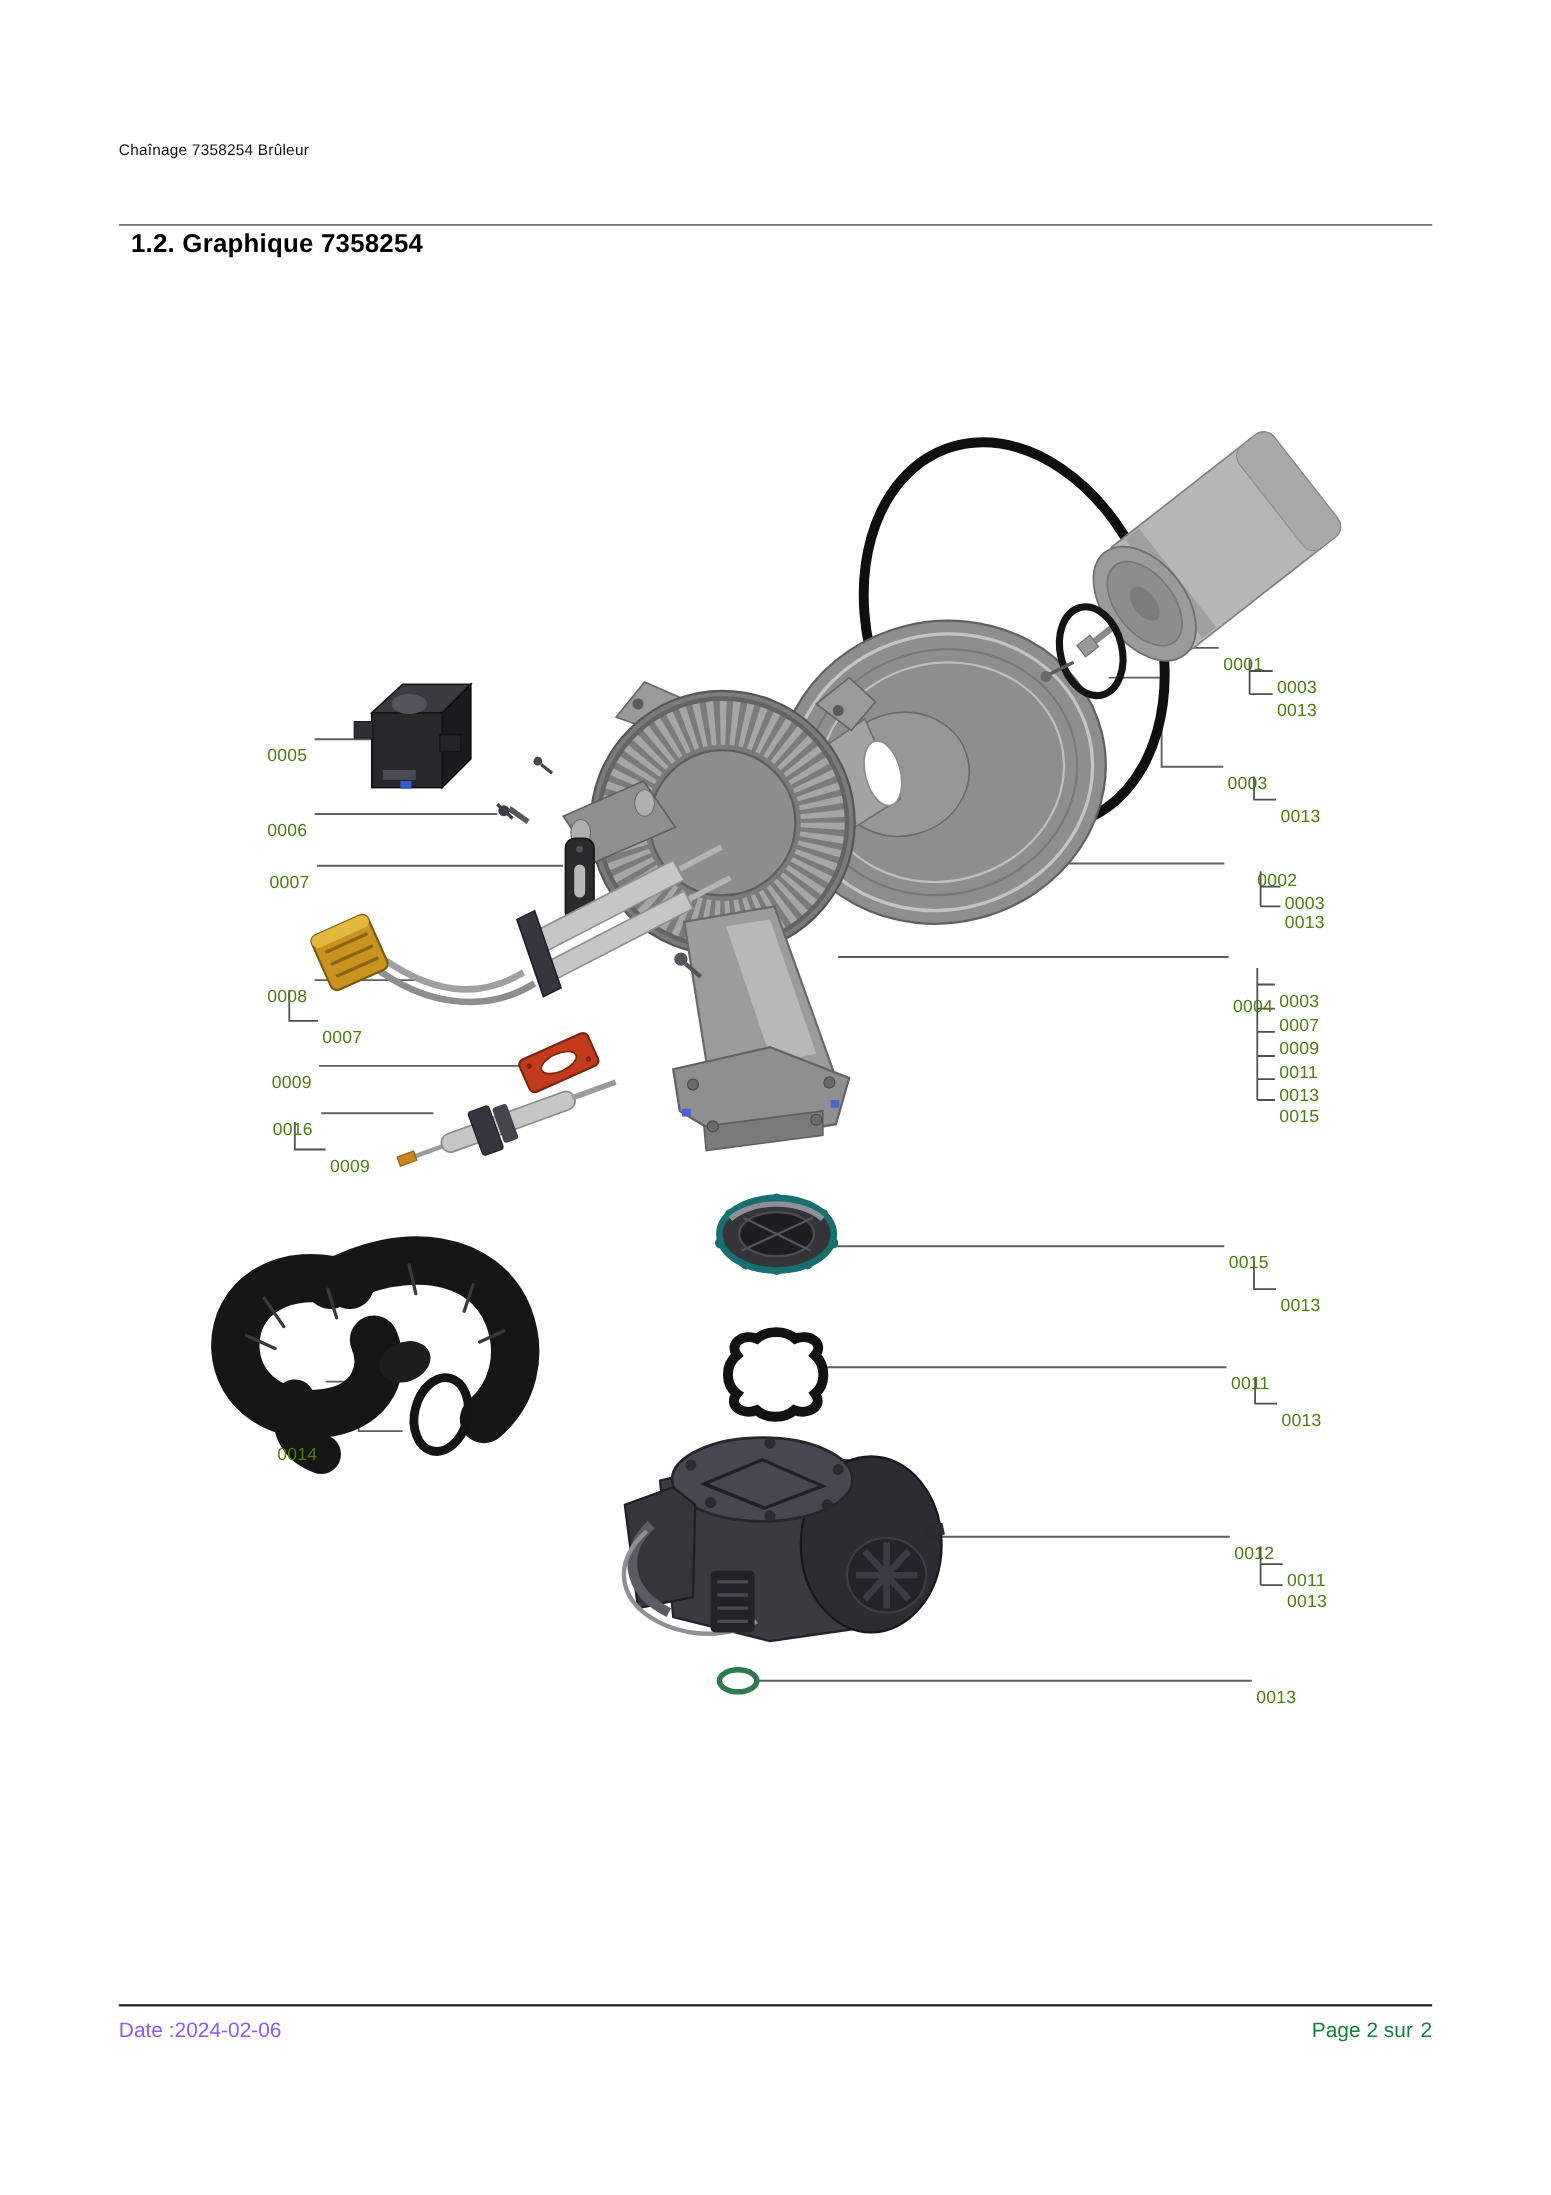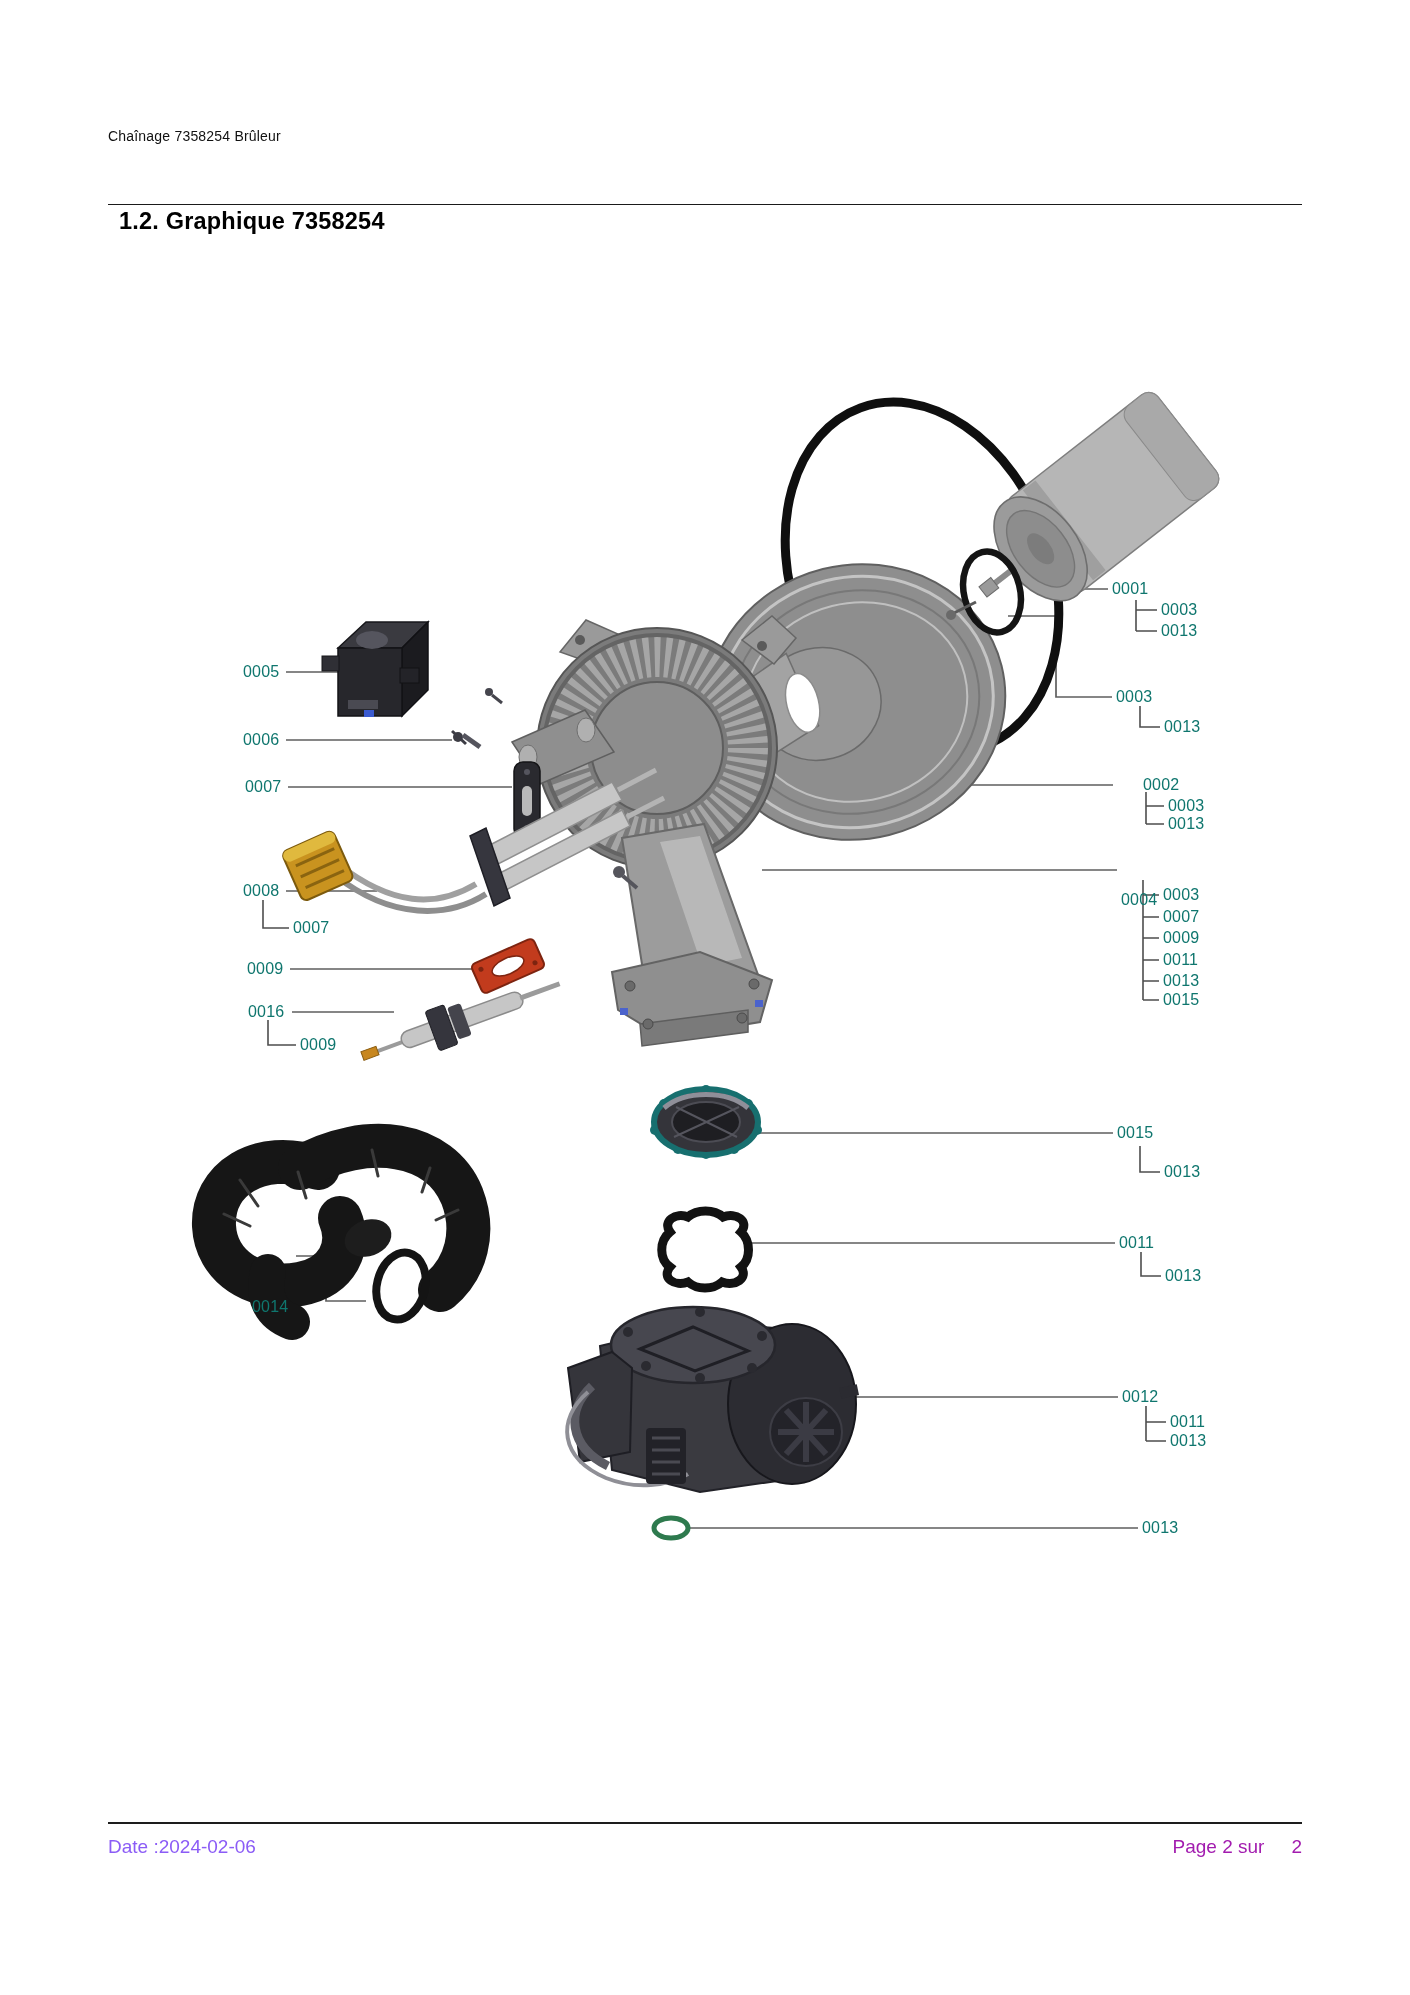--- a/index.html
+++ b/index.html
@@ -18,34 +18,34 @@
     position:absolute;left:108px;top:204px;width:1194px;height:0;
     border-top:1.6px solid #1a1a1a;
   }
   .sec-title{
     position:absolute;left:119px;top:208px;
     font-size:23.5px;font-weight:bold;color:#000;letter-spacing:0.2px;
   }
   .diagram-svg{position:absolute;left:0;top:0;}
   .co{
     position:absolute;
-    font-size:16px;line-height:16px;color:#0f766e;
-    letter-spacing:0.2px;white-space:nowrap;
+    font-size:16px;line-height:16px;color:#4d7c0f;
+    letter-spacing:0.2px;white-space:nowrap;margin-top:16px;
   }
   .ftr-rule{
     position:absolute;left:108px;top:1822px;width:1194px;height:0;
     border-top:2.2px solid #1d1d1d;
   }
   .ftr-date{
     position:absolute;left:108px;top:1836px;
     font-size:19px;color:#8b5cf6;text-align:right;
   }
   .ftr-page{
     position:absolute;right:108px;top:1836px;
-    font-size:19px;color:#a21caf;display:flex;gap:27px;
+    font-size:19px;color:#15803d;display:flex;gap:7px;
   }
 </style>
 </head>
 <body>
 
 <div class="page">
 
   <div class="hdr-title">Chaînage 7358254 Brûleur</div>
   <div class="hdr-rule"></div>
   <div class="sec-title">1.2. Graphique 7358254</div>

